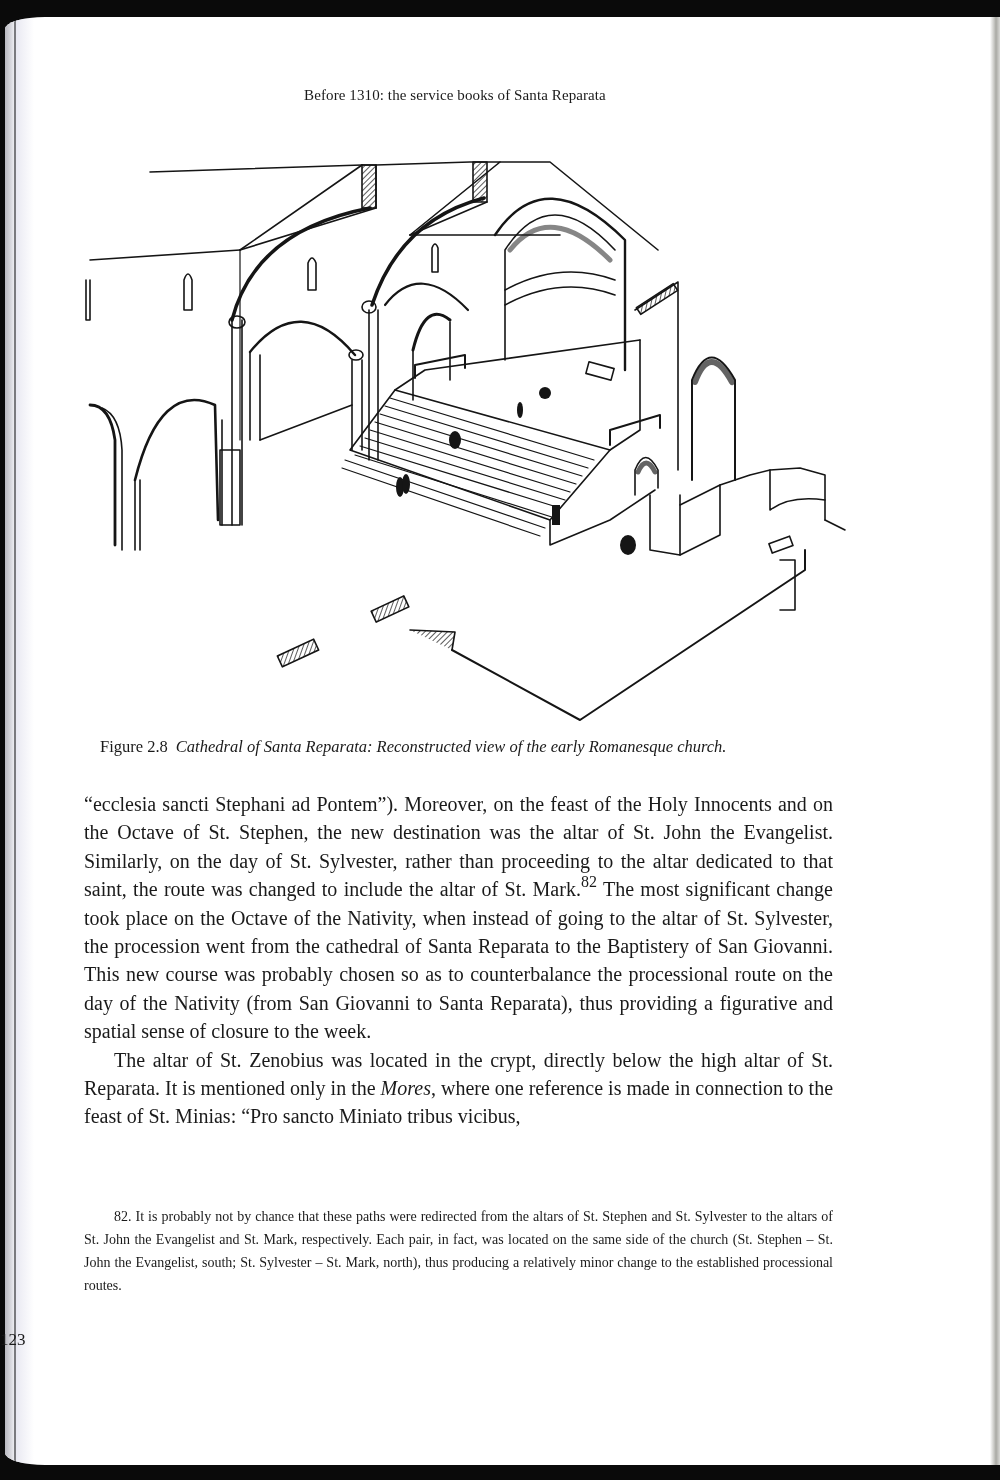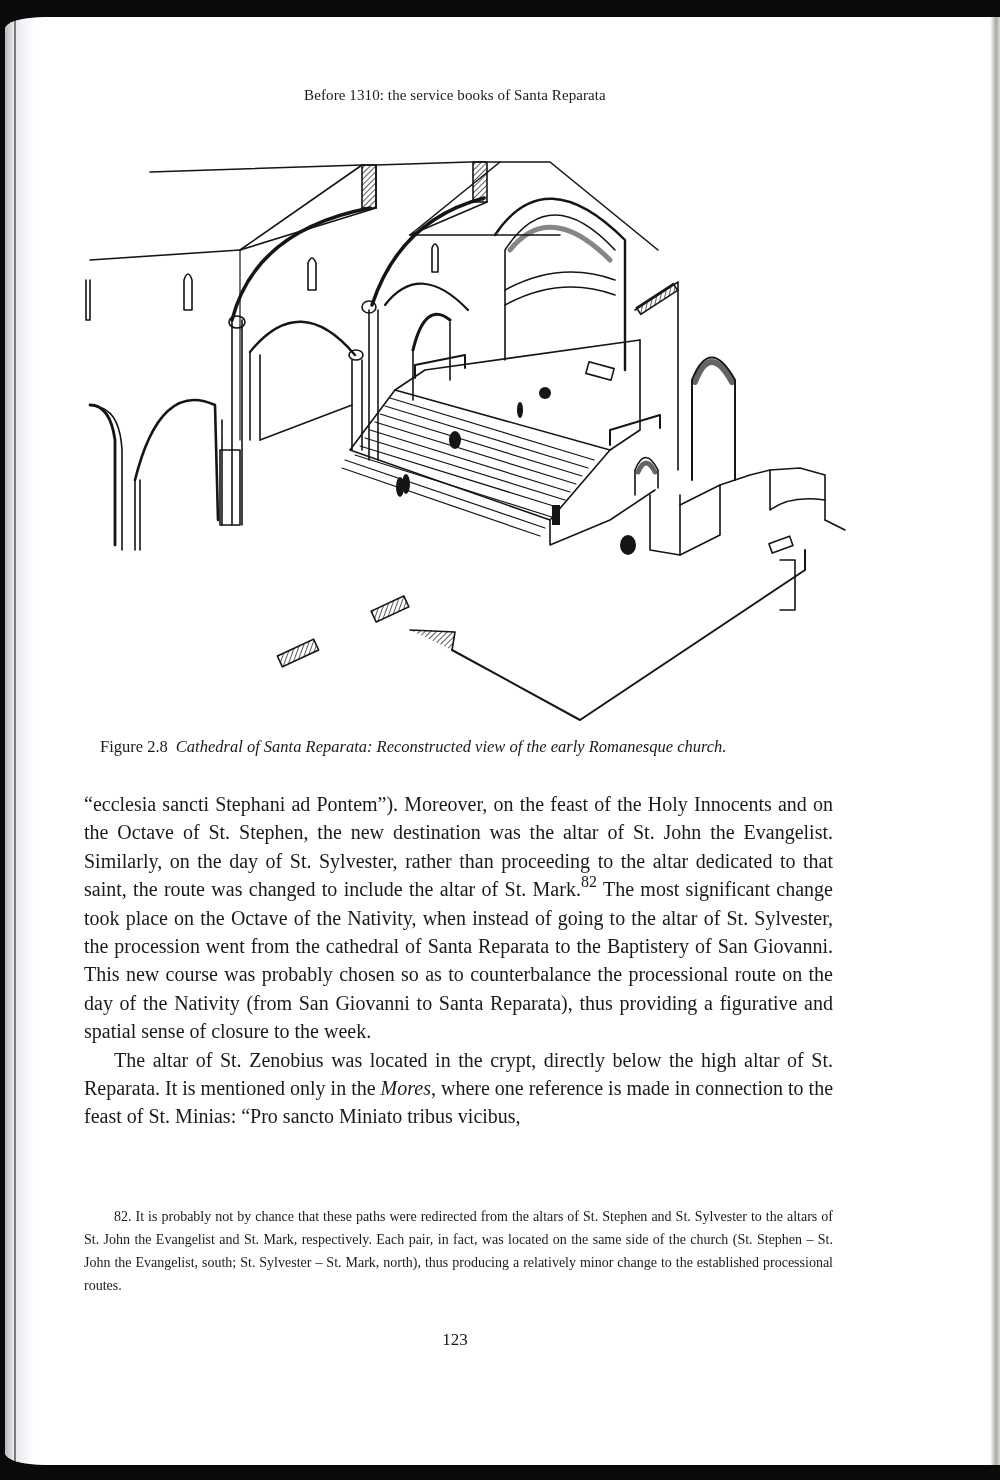--- a/index.html
+++ b/index.html
@@ -45,21 +45,21 @@
     }
     .body-text p { margin: 0; }
     .body-text p.indent { text-indent: 30px; font-family: Liberation Serif, serif; }
     .body-text sup { font-size: 16px; line-height: 0; vertical-align: 9px; }
     .footnote {
       position: absolute; left: 84px; width: 749px; top: 1205px;
       font-size: 14px; line-height: 23px; text-align: justify;
     }
     .footnote .fn-num { margin-left: 30px; }
     .page-number {
-      position: absolute; left: 0; width: 910px; top: 1330px; text-align: center; font-size: 17px;
+      position: absolute; left: 0; width: 910px; top: 1330px; text-align: left; font-size: 17px;
     }
     i { font-style: italic; }
   </style>
 </head>
 <body>
 
 <div class="page">
   <div class="page-left-shadow"></div>
   <div class="page-left-rule"></div>
   <div class="page-left-fade"></div>

